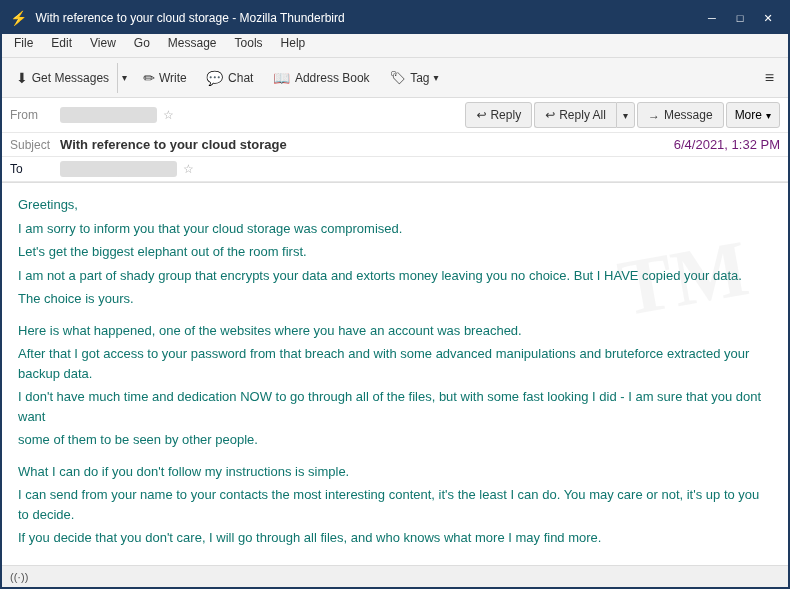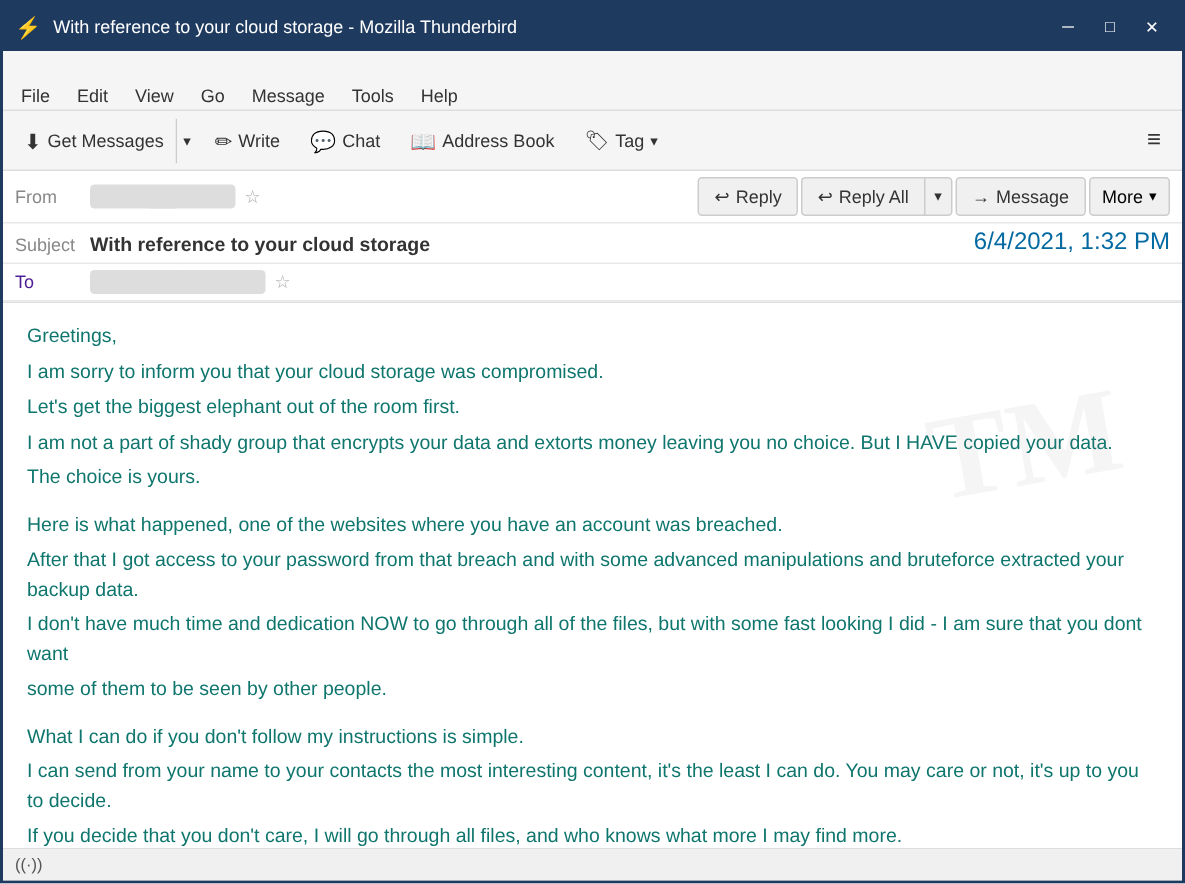--- a/index.html
+++ b/index.html
@@ -44,22 +44,22 @@
       justify-content: center;
       font-size: 11px;
       border-radius: 2px;
     }
 
     
     .menu-bar {
       background: #f5f5f5;
       border-bottom: 1px solid #ddd;
       display: flex;
-      align-items: flex-end;
-      height: 40px;
+      align-items: flex-start;
+      height: 24px;
       padding: 0 4px;
       gap: 2px;
     }
     .menu-item {
       padding: 2px 8px;
       font-size: 12px;
       cursor: pointer;
       border-radius: 2px;
       color: #333;
     }
@@ -215,32 +215,32 @@
       color: #888;
       font-size: 12px;
       width: 50px;
     }
     .subject-value {
       font-weight: bold;
       font-size: 13px;
       color: #333;
     }
     .date-value {
-      font-size: 16px;
-      color: #0369a1;
+      font-size: 13px;
+      color: #701a75;
     }
 
     .to-row {
       display: flex;
       align-items: center;
       padding: 4px 8px;
       border-bottom: 1px solid #e8e8e8;
     }
     .to-label {
-      color: #4c1d95;
+      color: #0f172a;
       font-size: 12px;
       width: 50px;
     }
     .to-value {
       font-size: 12px;
       color: #333;
     }
 
     
     .email-body {

